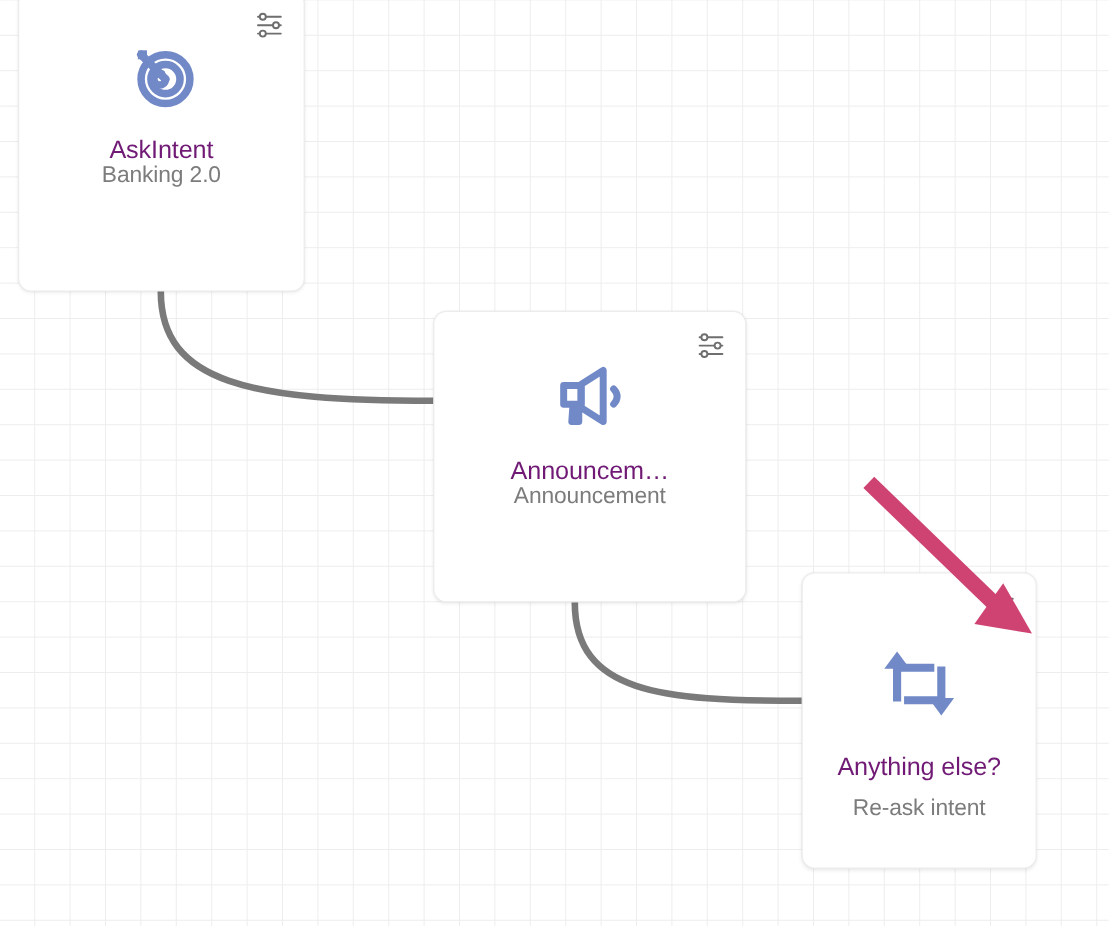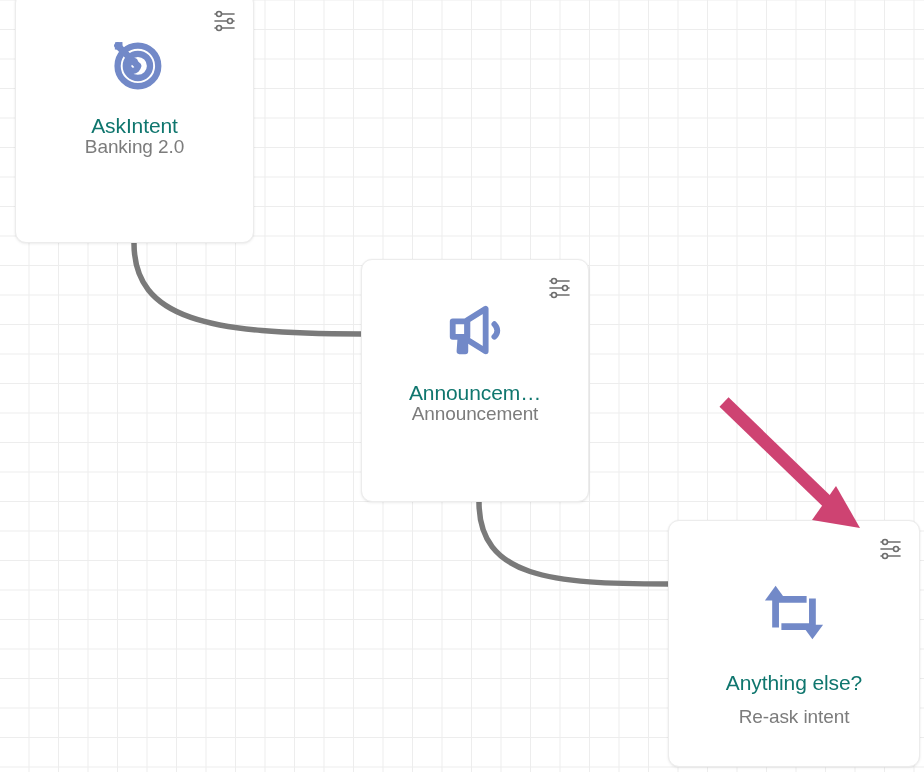--- a/index.html
+++ b/index.html
@@ -62,40 +62,40 @@
     height: 64px;
     display: flex;
     align-items: center;
     justify-content: center;
   }
   .node-icon svg { display: block; }
 
   .node-title {
     margin-top: 19px;
     font-size: 21px;
-    color: #0f766e;
+    color: #701a75;
     line-height: 1.1;
     letter-spacing: -0.1px;
     white-space: nowrap;
     text-align: right;
   }
 
   .node-subtitle {
     font-size: 19px;
     color: #7c7c7c;
     line-height: 1.1;
     letter-spacing: -0.1px;
     white-space: nowrap;
     text-align: center;
   }
 
   
   #node-askintent     { left: 15px;  top: -8px;  width: 239px; height: 251px; }
-  #node-announcement  { left: 361px; top: 259px; width: 228px; height: 243px; }
-  #node-reask         { left: 668px; top: 520px; width: 252px; height: 247px; }
+  #node-announcement  { left: 361px; top: 259px; width: 261px; height: 243px; }
+  #node-reask         { left: 668px; top: 477px; width: 196px; height: 247px; }
 
   #node-askintent .node-icon    { margin-top: 38px; }
   #node-announcement .node-icon { margin-top: 38px; }
   #node-reask .node-icon        { margin-top: 60px; }
   #node-reask .node-title       { margin-top: 26px; }
   #node-reask .node-subtitle    { margin-top: 13px; }
 
   
   #annotation-arrow {
     position: absolute;

